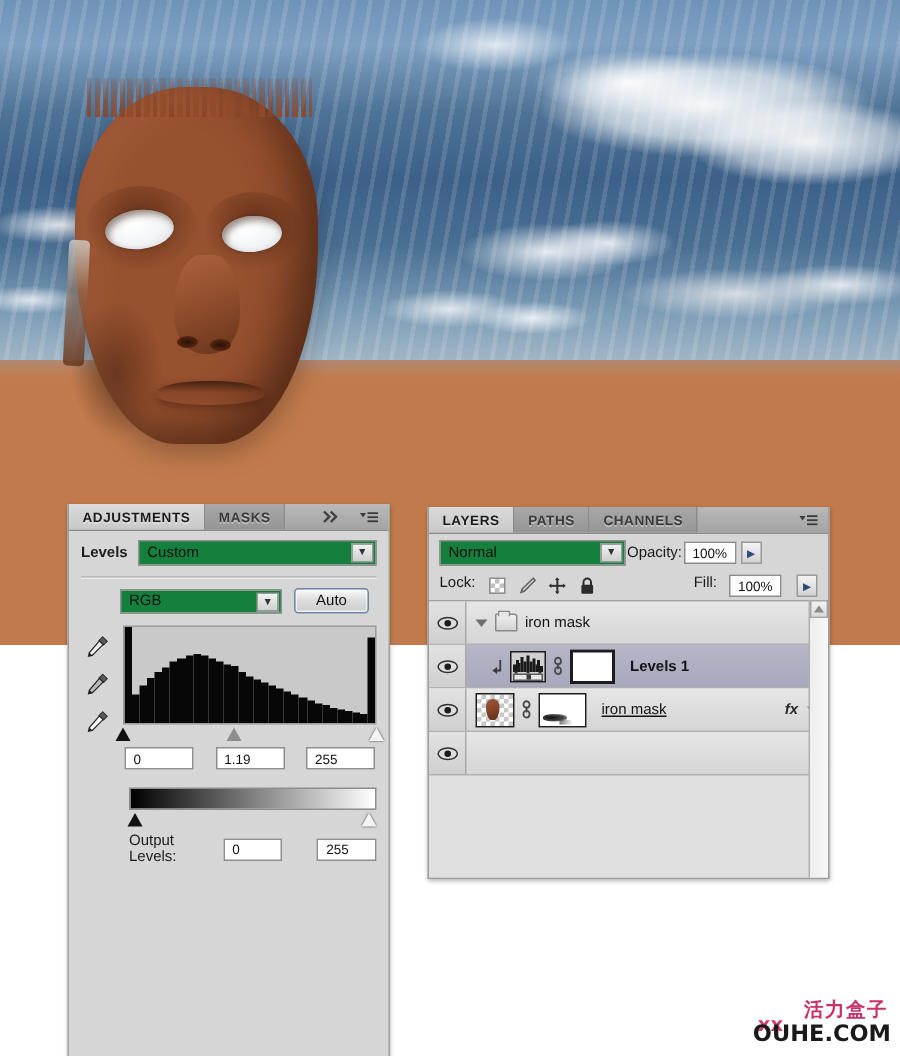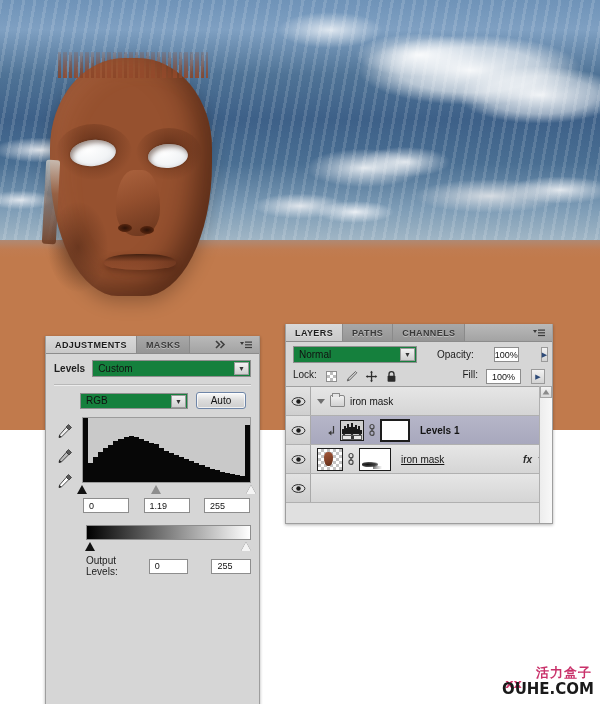--- a/index.html
+++ b/index.html
@@ -197,23 +197,23 @@
 
   .adj-foot {
     position:absolute; left:0; right:0; bottom:0; height:26px;
     border-top:1px solid #b4b4b4; box-shadow: inset 0 1px 0 #ececec;
     display:flex; align-items:center; padding:0 10px; gap:10px;
   }
   .adj-foot .sp { flex:1; }
   .fi { width:15px; height:15px; display:flex; align-items:center; justify-content:center; }
 
   
-  #layers { left:285px; top:324px; width:268px; height:200px; }
+  #layers { left:285px; top:338px; width:268px; height:248px; }
   .lay-row {
-    display:flex; align-items:center; gap:20px; padding:4px 7px 3px 7px;
+    display:flex; align-items:center; gap:1px; padding:4px 7px 3px 7px;
   }
   .lay-label { font-size:10px; color:#1a1a1a; }
   .opacity-field {
     width:35px; height:15px; background:#fff; border:1px solid #8d8d8d;
     display:flex; align-items:center; justify-content:center; font-size:9px; color:#111;
   }
   .stepper {
     width:14px; height:15px; margin-left:2px;
     background: linear-gradient(180deg,#f3f3f3 0%,#d2d2d2 100%);
     border:1px solid #9a9a9a; display:flex; align-items:center; justify-content:center;

